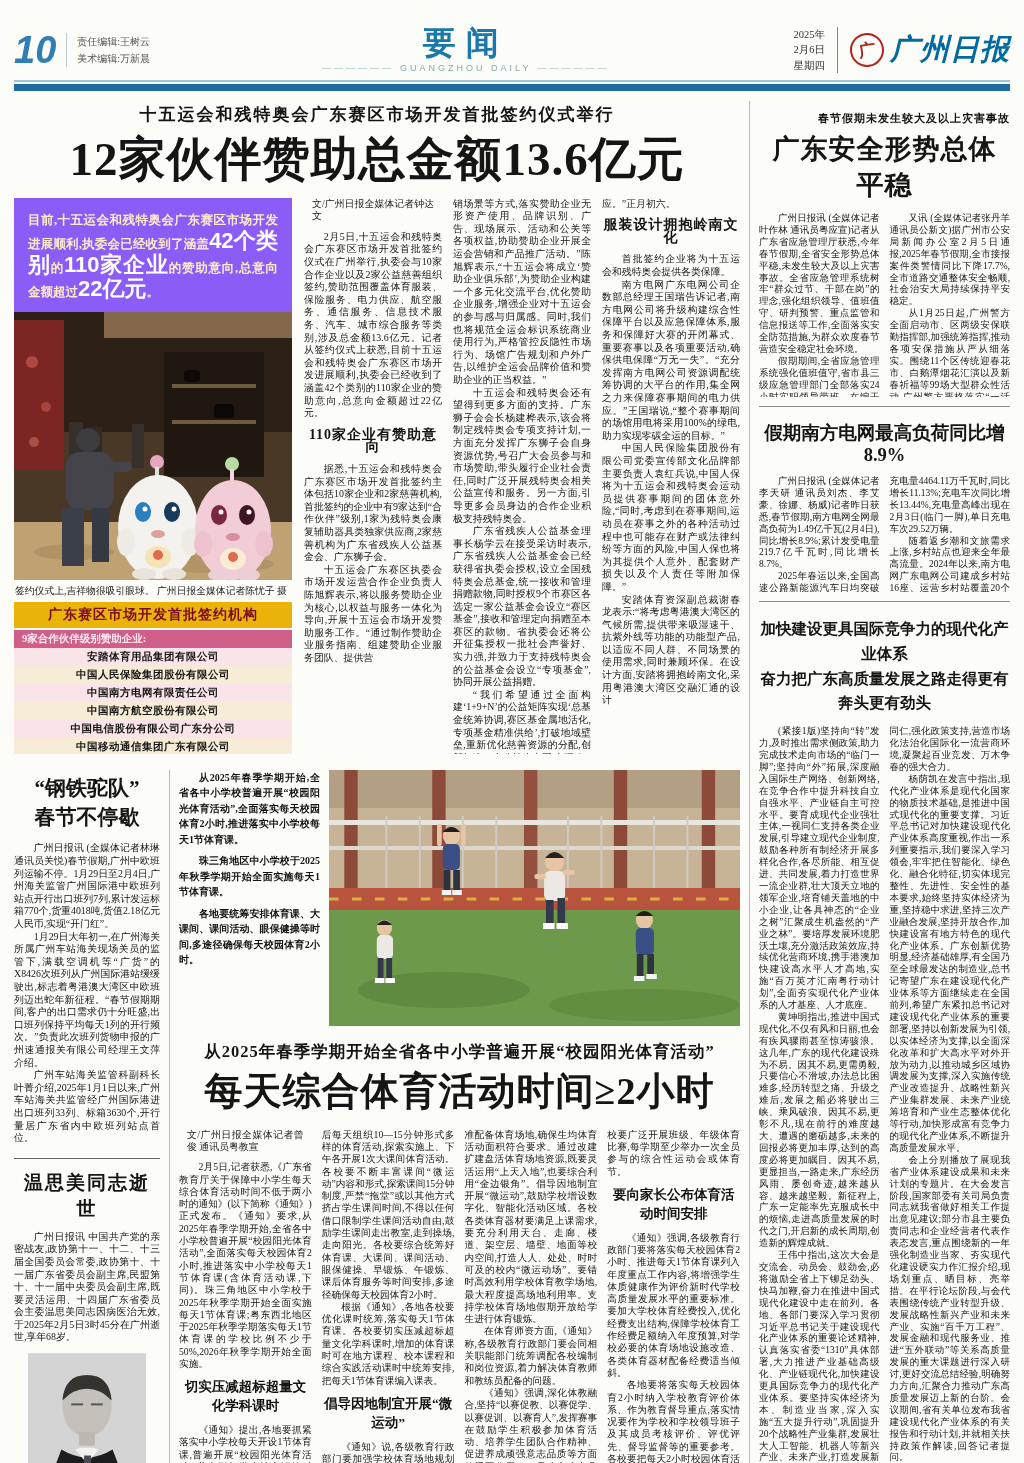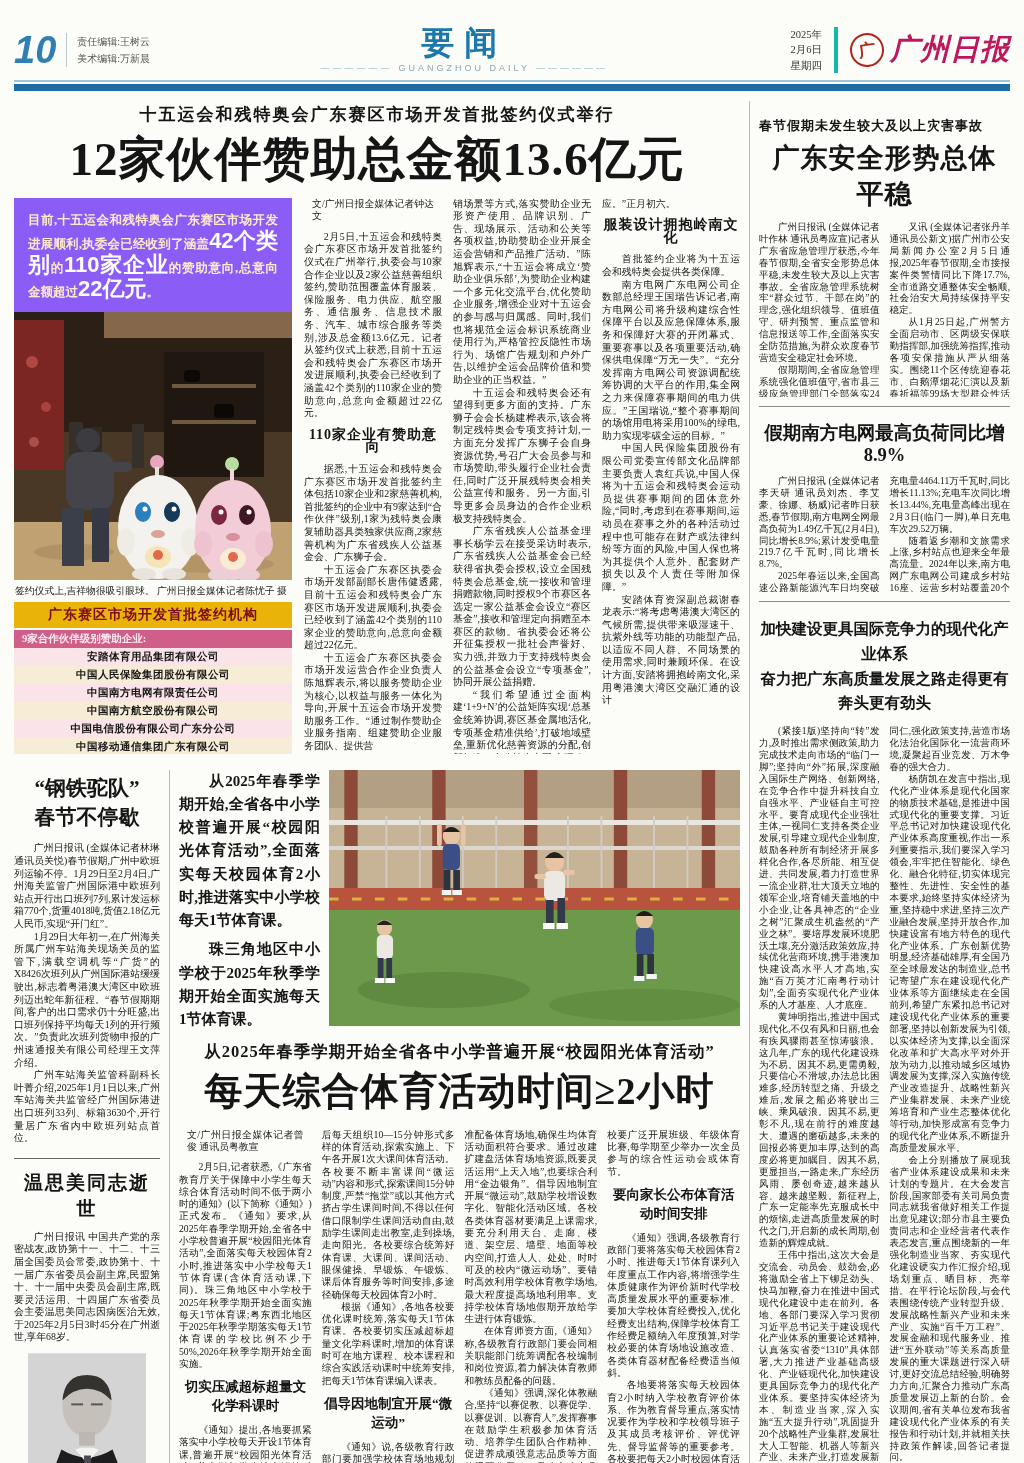--- a/index.html
+++ b/index.html
@@ -8,25 +8,25 @@
   
   .masthead-row{display:flex;align-items:center;padding:24px 14px 2px;height:52px;}
   .pagenum{font-family:"Liberation Sans","DejaVu Sans",sans-serif;font-weight:bold;font-style:italic;
            font-size:38px;color:#2f7fb5;line-height:1;}
   .editors{border-left:1px solid #b9c7cf;margin-left:10px;padding-left:10px;font-size:10px;color:#555;line-height:1.7;}
   .section-wrap{flex:1;text-align:center;}
   .section-title{font-size:33px;font-weight:bold;color:#1b78ab;letter-spacing:10px;line-height:1;}
   .section-en{font-size:9px;color:#8aa7b5;letter-spacing:3px;margin-top:3px;
               font-family:"Liberation Sans",sans-serif;}
   .section-en::before,.section-en::after{content:"——————";color:#9fbecb;margin:0 6px;}
-  .dateblock{font-size:10.5px;text-align:center;line-height:1.45;color:#333;padding:0 12px;border-right:4px solid #14b8a6;}
+  .dateblock{font-size:10.5px;text-align:center;line-height:1.45;color:#333;padding:0 12px;border-right:1px solid #14b8a6;}
   .logo{display:flex;align-items:center;margin-left:12px;}
   .logo-circle{width:30px;height:30px;border:2.5px solid #b1241c;border-radius:50%;color:#b1241c;
                font-weight:bold;font-size:17px;display:flex;align-items:center;justify-content:center;transform:rotate(-8deg);}
-  .logo-text{font-size:29px;font-weight:bold;color:#be185d;font-style:italic;margin-left:6px;letter-spacing:1px;}
+  .logo-text{font-size:29px;font-weight:bold;color:#0369a1;font-style:italic;margin-left:6px;letter-spacing:1px;}
   .rule-thin{height:2px;background:#9cc5da;margin:2px 14px 0;}
   .rule-thick{height:7px;background:#1f6ba3;margin:2px 14px 0;}
   
   .content{display:flex;padding:10px 14px 0;gap:9px;}
   .main{width:726px;flex:none;}
   .divider-v{width:1px;background:#b9b9b2;flex:none;}
   .sidebar{flex:1;min-width:0;}
   
   .lead-kicker{text-align:center;font-size:17px;font-weight:bold;letter-spacing:2px;margin:2px 0 8px;}
   .lead-headline{text-align:center;font-size:47px;font-weight:900;letter-spacing:1px;margin:0 0 12px;line-height:1.1;}
@@ -51,34 +51,34 @@
   
   .mid{display:flex;gap:9px;margin-top:16px;}
   .left-rail{width:146px;flex:none;border-right:1px solid #b9b9b2;padding-right:9px;}
   .steel-head{font-size:21px;font-weight:900;text-align:center;line-height:1.4;margin:4px 0 10px;}
   .rail-body{font-size:9.9px;line-height:12.6px;text-align:justify;}
   hr.rail{border:none;border-top:1px solid #666;margin:13px 0 11px;}
   .obit-head{font-size:19px;font-weight:900;text-align:center;margin:2px 0 9px;letter-spacing:2px;}
   .portrait{width:118px;height:148px;margin:9px auto 0;display:block;}
   .center-stack{flex:1;min-width:0;}
   .photo-row{display:flex;gap:9px;height:258px;overflow:hidden;}
-  .pullquote{width:141px;flex:none;font-size:15px;font-weight:bold;line-height:1.55;text-align:justify;}
+  .pullquote{width:141px;flex:none;font-size:10px;font-weight:bold;line-height:1.55;text-align:justify;}
   .pullquote .para{margin-bottom:6px;}
   .playground{flex:1;min-width:0;}
   .edu-kicker{text-align:center;font-size:16.5px;font-weight:bold;margin:13px 0 3px;letter-spacing:1px;}
   .edu-headline{text-align:center;font-size:38px;font-weight:900;margin:1px 0 12px;letter-spacing:1px;}
   .edu-cols{display:flex;gap:10px;height:334px;overflow:hidden;}
   .ecol{flex:1;min-width:0;font-size:9.7px;line-height:12.3px;text-align:justify;}
   .esub{text-align:center;font-weight:bold;font-size:13.5px;margin:8px 0;line-height:1.4;}
   
   .sb-art{overflow:hidden;}
   .sb1{height:296px;}
   .sb2{height:176px;}
   .sb3{height:860px;}
-  .sb1-kicker{text-align:left;font-weight:bold;font-size:13px;letter-spacing:1px;margin-top:16px;}
+  .sb1-kicker{text-align:right;font-weight:bold;font-size:11px;letter-spacing:1px;margin-top:10px;}
   .sb1-head{text-align:center;font-size:27px;font-weight:900;margin:5px 0 10px;letter-spacing:1px;}
   .sb2-head{text-align:center;font-size:18.5px;font-weight:900;margin:4px 0 10px;}
   .sb3-head{text-align:center;font-size:15.5px;font-weight:900;line-height:1.6;margin:6px 0 10px;}
   .sb-cols{display:flex;gap:10px;}
   .scol{flex:1;min-width:0;font-size:9.5px;line-height:11.9px;text-align:justify;}
   hr.sb{border:none;border-top:1px solid #8b8b84;margin:9px 0;}
 </style>
 </head>
 <body>
 
@@ -190,21 +190,20 @@
           </div>
           <div class="lead-body">
             <div class="bcol">
               <div class="byline">文/广州日报全媒体记者钟达文</div>
               <div>
                   <p class="para">2月5日,十五运会和残特奥会广东赛区市场开发首批签约仪式在广州举行,执委会与10家合作企业以及2家公益慈善组织签约,赞助范围覆盖体育服装、保险服务、电力供应、航空服务、通信服务、信息技术服务、汽车、城市综合服务等类别,涉及总金额13.6亿元。记者从签约仪式上获悉,目前十五运会和残特奥会广东赛区市场开发进展顺利,执委会已经收到了涵盖42个类别的110家企业的赞助意向,总意向金额超过22亿元。</p>
                 </div>
               <div class="sub">110家企业有赞助意向</div>
               <div>
                   <p class="para">据悉,十五运会和残特奥会广东赛区市场开发首批签约主体包括10家企业和2家慈善机构,首批签约的企业中有9家达到“合作伙伴”级别,1家为残特奥会康复辅助器具类独家供应商,2家慈善机构为广东省残疾人公益基金会、广东狮子会。</p>
-                  <p class="para">十五运会广东赛区执委会市场开发部副部长唐伟健透露,目前十五运会和残特奥会广东赛区市场开发进展顺利,执委会已经收到了涵盖42个类别的110家企业的赞助意向,总意向金额超过22亿元。</p>
                   <p class="para">十五运会广东赛区执委会市场开发运营合作企业负责人陈旭辉表示,将以服务赞助企业为核心,以权益与服务一体化为导向,开展十五运会市场开发赞助服务工作。“通过制作赞助企业服务指南、组建赞助企业服务团队、提供营</p>
                 </div>
             </div>
             <div class="bcol">
               <div>
                   <p class="para cont">销场景等方式,落实赞助企业无形资产使用、品牌识别、广告、现场展示、活动和公关等各项权益,协助赞助企业开展全运会营销和产品推广活动。”陈旭辉表示,“十五运会将成立‘赞助企业俱乐部’,为赞助企业构建一个多元化交流平台,优化赞助企业服务,增强企业对十五运会的参与感与归属感。同时,我们也将规范全运会标识系统商业使用行为,严格管控反隐性市场行为、场馆广告规划和户外广告,以维护全运会品牌价值和赞助企业的正当权益。”</p>
                   <p class="para">十五运会和残特奥会还有望得到更多方面的支持。广东狮子会会长杨建桦表示,该会将制定残特奥会专项支持计划,一方面充分发挥广东狮子会自身资源优势,号召广大会员参与和市场赞助,带头履行企业社会责任,同时广泛开展残特奥会相关公益宣传和服务。另一方面,引导更多会员身边的合作企业积极支持残特奥会。</p>
                   <p class="para">广东省残疾人公益基金理事长杨学云在接受采访时表示,广东省残疾人公益基金会已经获得省执委会授权,设立全国残特奥会总基金,统一接收和管理捐赠款物,同时授权9个市赛区各选定一家公益基金会设立“赛区基金”,接收和管理定向捐赠至本赛区的款物。省执委会还将公开征集授权一批社会声誉好、实力强,并致力于支持残特奥会的公益基金会设立“专项基金”,协同开展公益捐赠。</p>
                   <p class="para">“我们希望通过全面构建‘1+9+N’的公益矩阵实现‘总基金统筹协调,赛区基金属地活化,专项基金精准供给’,打破地域壁垒,重新优化慈善资源的分配,创新打造一个公益生态圈,实现政</p>
                 </div>

